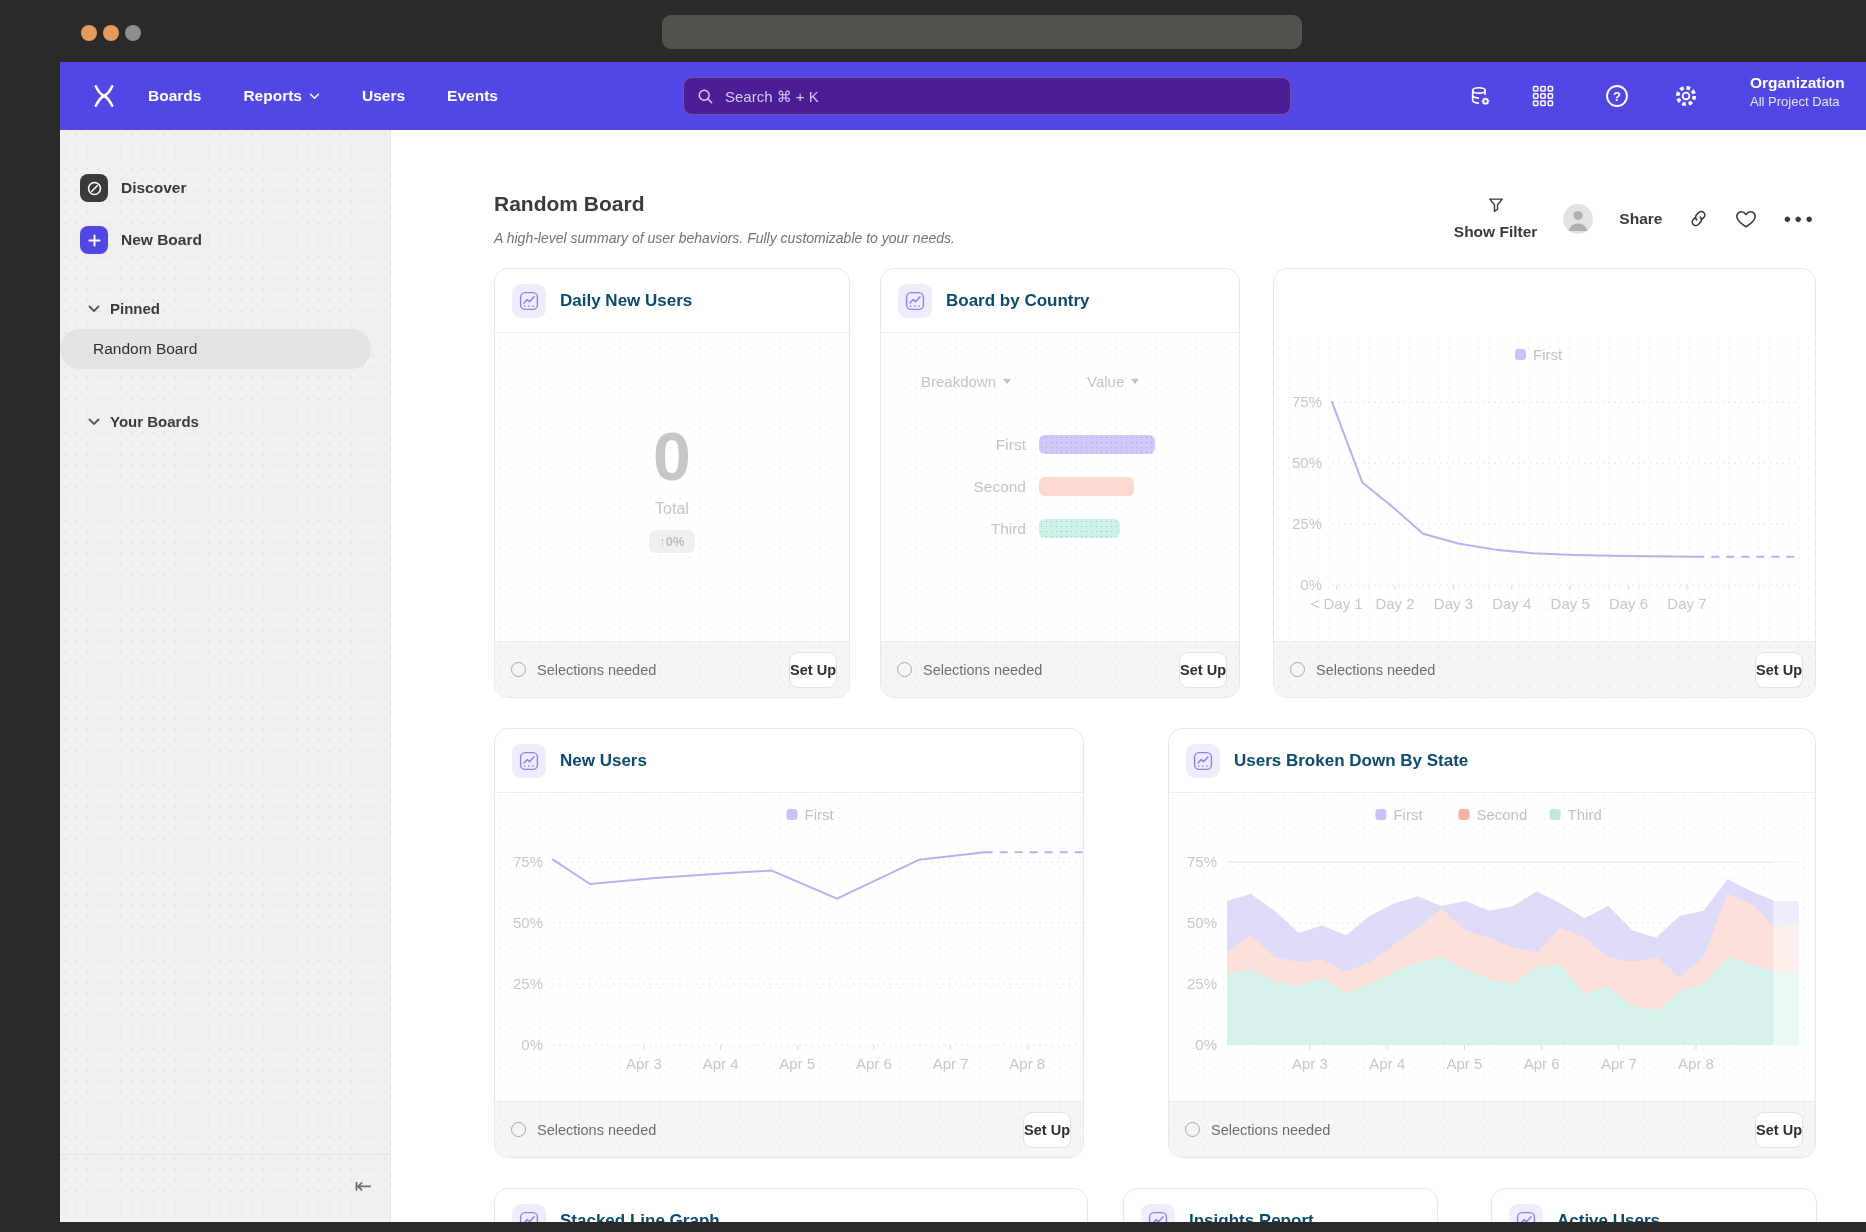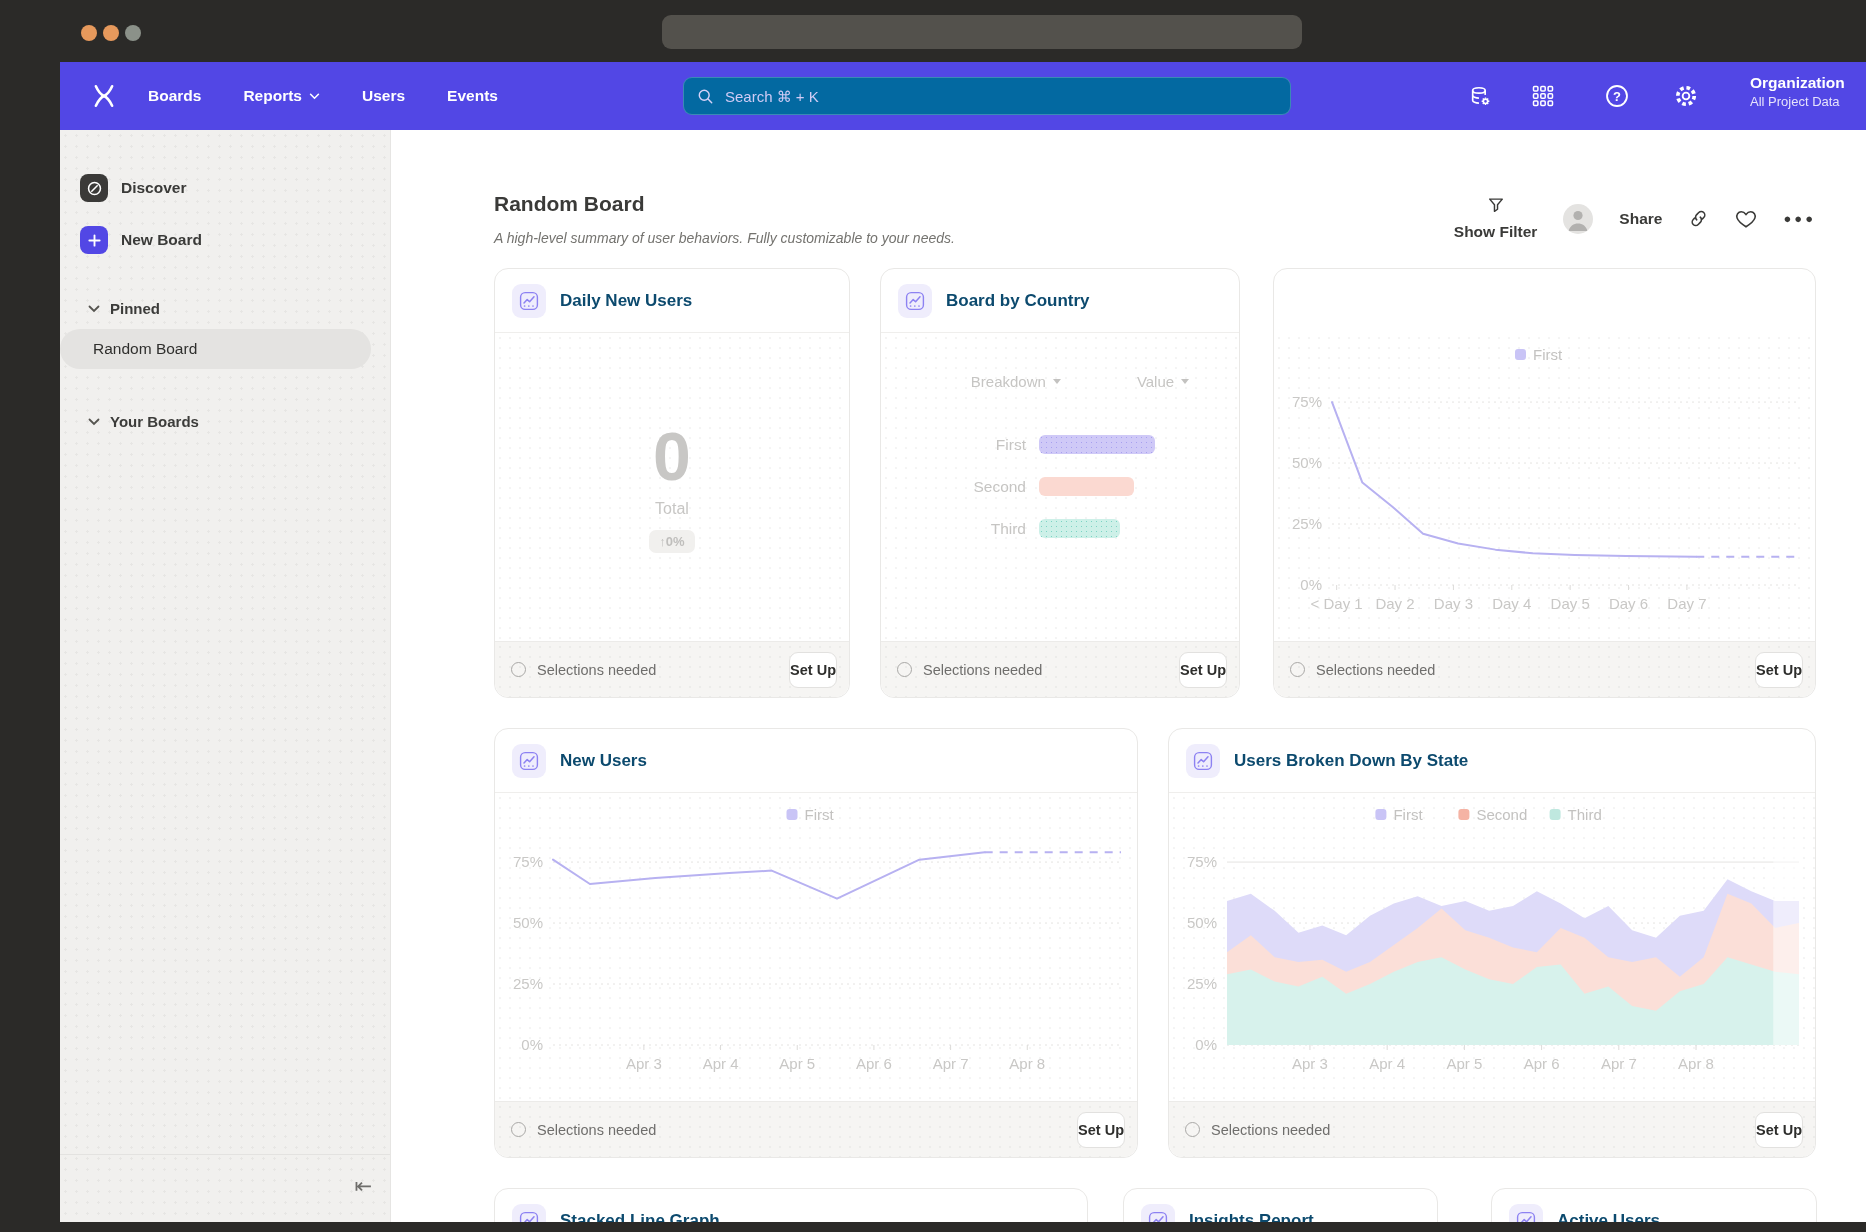--- a/index.html
+++ b/index.html
@@ -12,21 +12,21 @@
   .tl.t2{left:55px;}
   .tl.t3{left:77px;}
   .urlbar{position:absolute;left:614px;top:15px;width:640px;height:34px;background:#53514c;border-radius:9px;}
   
   .window{position:absolute;left:12px;top:62px;right:14px;bottom:10px;background:#ffffff;overflow:hidden;}
   
   .topnav{position:absolute;top:0;left:0;right:0;height:68px;background:#5247e5;}
   .brand{position:absolute;left:28px;top:18px;width:32px;height:32px;display:flex;align-items:center;justify-content:center;cursor:pointer;}
   .navlinks{position:absolute;left:88px;top:0;height:68px;display:flex;align-items:center;gap:42px;}
   .navlink{color:#ffffff;font-size:15.5px;font-weight:600;display:flex;align-items:center;gap:7px;cursor:pointer;}
-  .searchbox{position:absolute;left:623px;top:15px;width:608px;height:38px;background:#0369a1;border:1px solid rgba(255,255,255,0.22);border-radius:9px;display:flex;align-items:center;padding:0 13px;gap:9px;}
+  .searchbox{position:absolute;left:623px;top:15px;width:608px;height:38px;background:#4c1d95;border:1px solid rgba(255,255,255,0.22);border-radius:9px;display:flex;align-items:center;padding:0 13px;gap:9px;}
   .searchbox input{flex:1;background:transparent;border:none;outline:none;color:#d6d2f8;font-size:15px;font-family:"Liberation Sans",sans-serif;}
   .searchbox input::placeholder{color:#cfcbf5;opacity:1;}
   .nav-iconbtn{position:absolute;top:21px;width:26px;height:26px;display:flex;align-items:center;justify-content:center;cursor:pointer;}
   .orgblock{position:absolute;left:1690px;top:11px;color:#fff;cursor:pointer;}
   .orgname{font-size:15.5px;font-weight:700;line-height:20px;}
   .orgproj{font-size:13px;font-weight:400;line-height:17px;color:#e6e3fb;}
   .orgcaret{position:absolute;left:1808px;top:28px;}
   
   .sidebar{position:absolute;left:0;top:68px;width:331px;bottom:0;background:#f1f0ee;border-right:1px solid #e6e5e3;
     background-image:radial-gradient(rgba(60,60,58,0.06) 1px,transparent 1.2px);background-size:11px 11px;}
@@ -59,21 +59,21 @@
     background-image:radial-gradient(rgba(60,60,58,0.05) 1px,transparent 1.2px);background-size:10px 10px;}
   .status-circle{width:15px;height:15px;border:1.5px solid #a9a8a6;border-radius:50%;flex:none;}
   .status-text{font-size:14.5px;color:#6f6e6c;flex:1;}
   .setup-btn{background:#fff;border:1px solid #e2e1df;border-radius:9px;padding:9px 0;font-size:14.5px;font-weight:700;color:#2e2e2c;cursor:pointer;font-family:"Liberation Sans",sans-serif;}
   
   .big-center{position:absolute;inset:0;display:flex;flex-direction:column;align-items:center;justify-content:center;}
   .big-val{font-size:68px;font-weight:600;color:#c8c7c5;line-height:1;}
   .big-lab{font-size:16px;color:#c7c6c4;margin-top:10px;}
   .big-delta{margin-top:12px;background:#f1f0ee;color:#bfbebc;font-size:13px;font-weight:700;border-radius:7px;padding:4px 10px;}
   
-  .uc-cols{position:absolute;top:40px;left:0;right:0;display:flex;justify-content:center;}
+  .uc-cols{position:absolute;top:40px;left:0;right:0;display:flex;}
   .uc-col{font-size:15px;color:#c6c5c3;display:flex;align-items:center;gap:7px;cursor:pointer;}
   .uc-rows{position:absolute;top:102px;left:0;right:0;display:flex;flex-direction:column;gap:23px;}
   .uc-row{display:flex;align-items:center;}
   .uc-label{width:158px;text-align:right;font-size:15.5px;color:#c6c5c3;padding-right:13px;}
   .uc-bar{height:19px;border-radius:6px;}
   .caret{display:inline-block;width:0;height:0;border-left:4.5px solid transparent;border-right:4.5px solid transparent;border-top:5.5px solid #c3c2c0;}
   svg text{font-family:"Liberation Sans",sans-serif;}
   .chart{position:absolute;top:0;left:0;}
 </style>
 </head>
@@ -336,21 +336,21 @@
               <text x="259" y="26.5" font-size="15" fill="#c3c2c0">First</text>
             </svg>
         </div>
         <div class="card-foot">
           <span class="status-circle"></span>
           <span class="status-text">Selections needed</span>
           <button class="setup-btn">Set Up</button>
         </div>
       </div>
 
-      <div class="card" style="left:103px;top:598px;width:644px;height:430px;">
+      <div class="card" style="left:103px;top:598px;width:590px;height:430px;">
         <div class="card-head">
           <span class="ci">
             <svg width="20" height="20" viewBox="0 0 20 20" fill="none">
                 <rect x="1.6" y="1.6" width="16.8" height="16.8" rx="4.5" stroke="#8d82f2" stroke-width="1.4"></rect>
                 <path d="M5 12l3.2-3.4 2.4 2.2 4.4-5" stroke="#8d82f2" stroke-width="1.5" stroke-linecap="round" stroke-linejoin="round"></path>
                 <circle cx="5.6" cy="15" r="0.85" fill="#8d82f2"></circle>
                 <circle cx="9.8" cy="15" r="0.85" fill="#8d82f2"></circle>
                 <circle cx="14" cy="15" r="0.85" fill="#8d82f2"></circle>
               </svg>
           </span>

